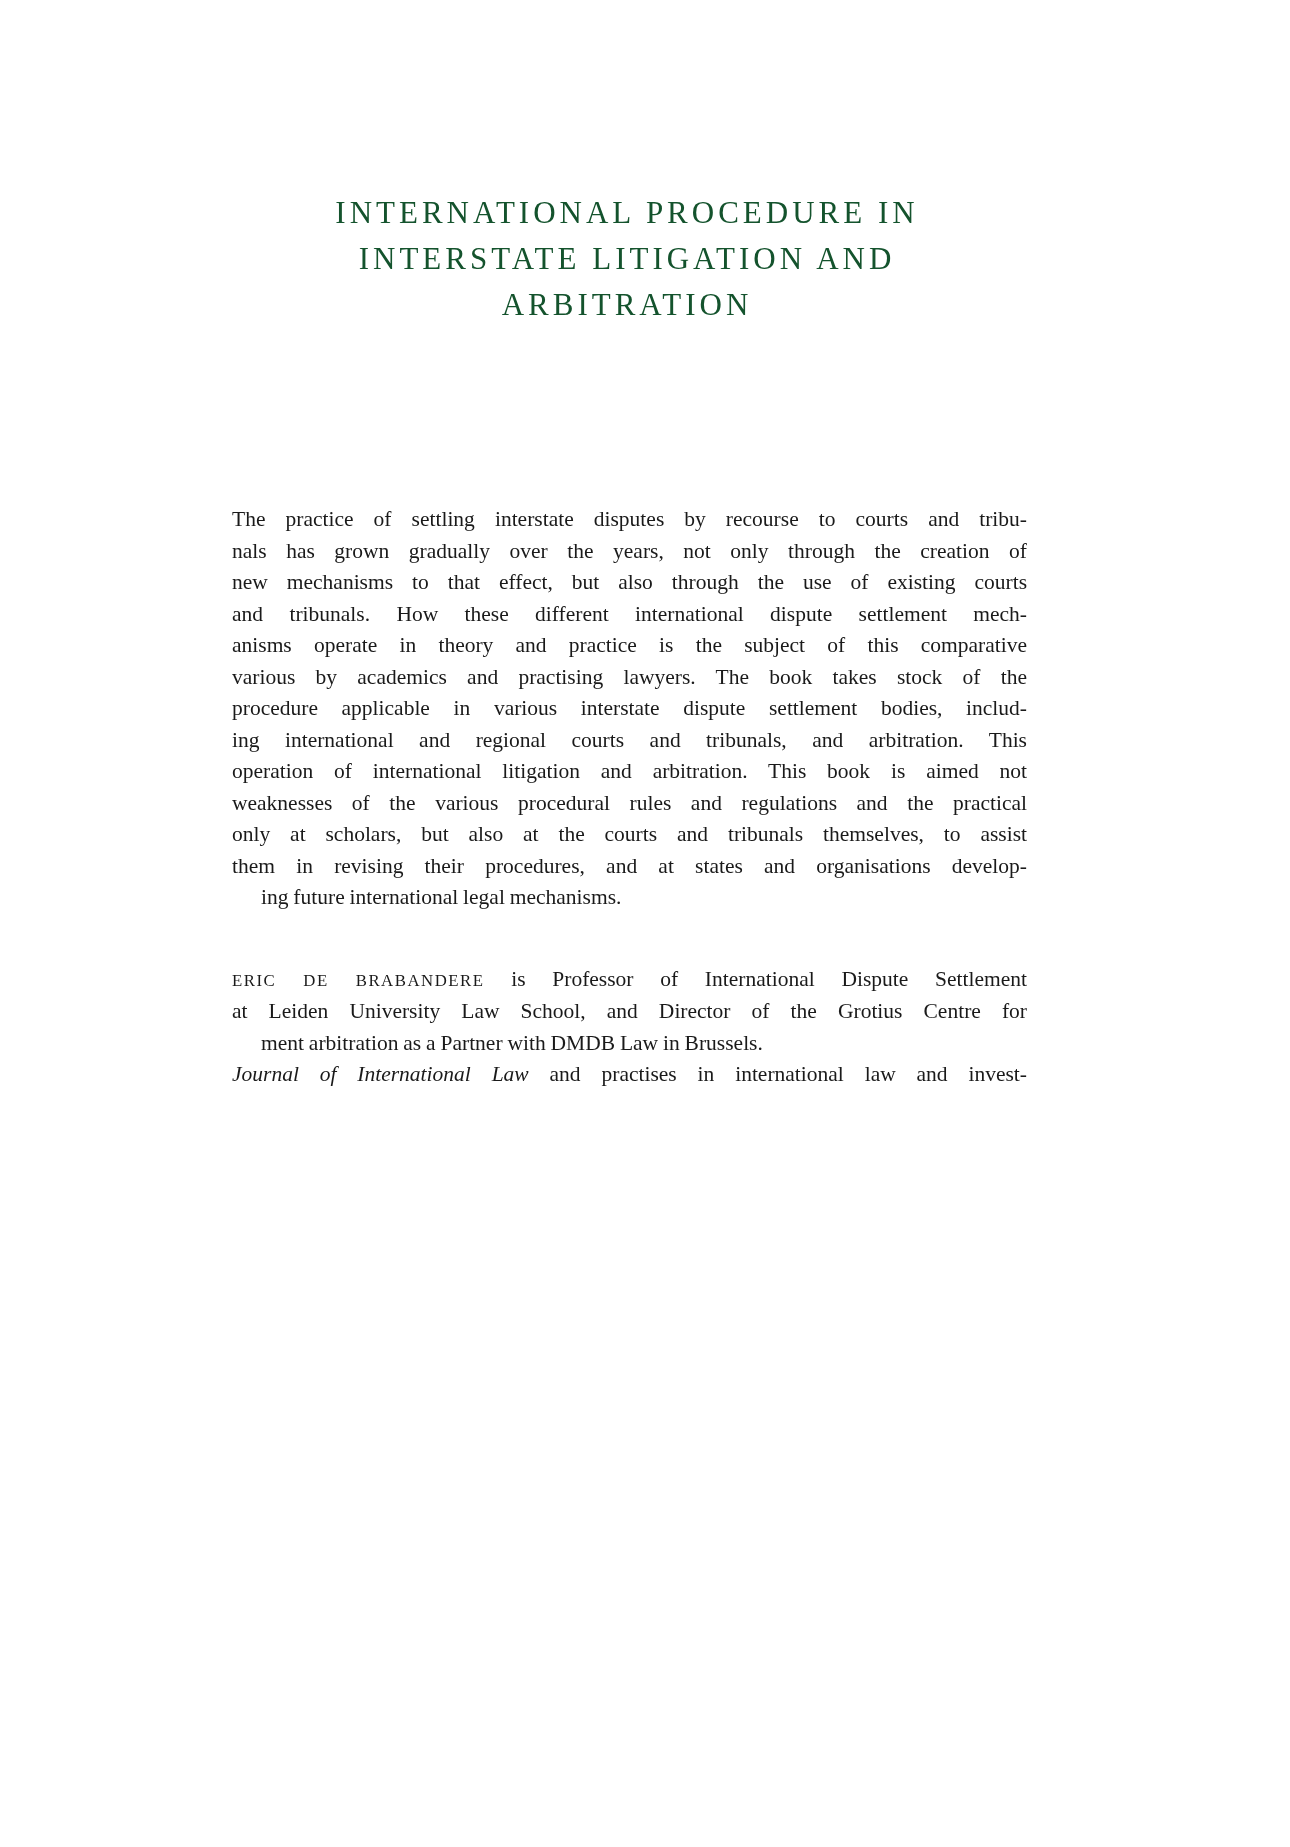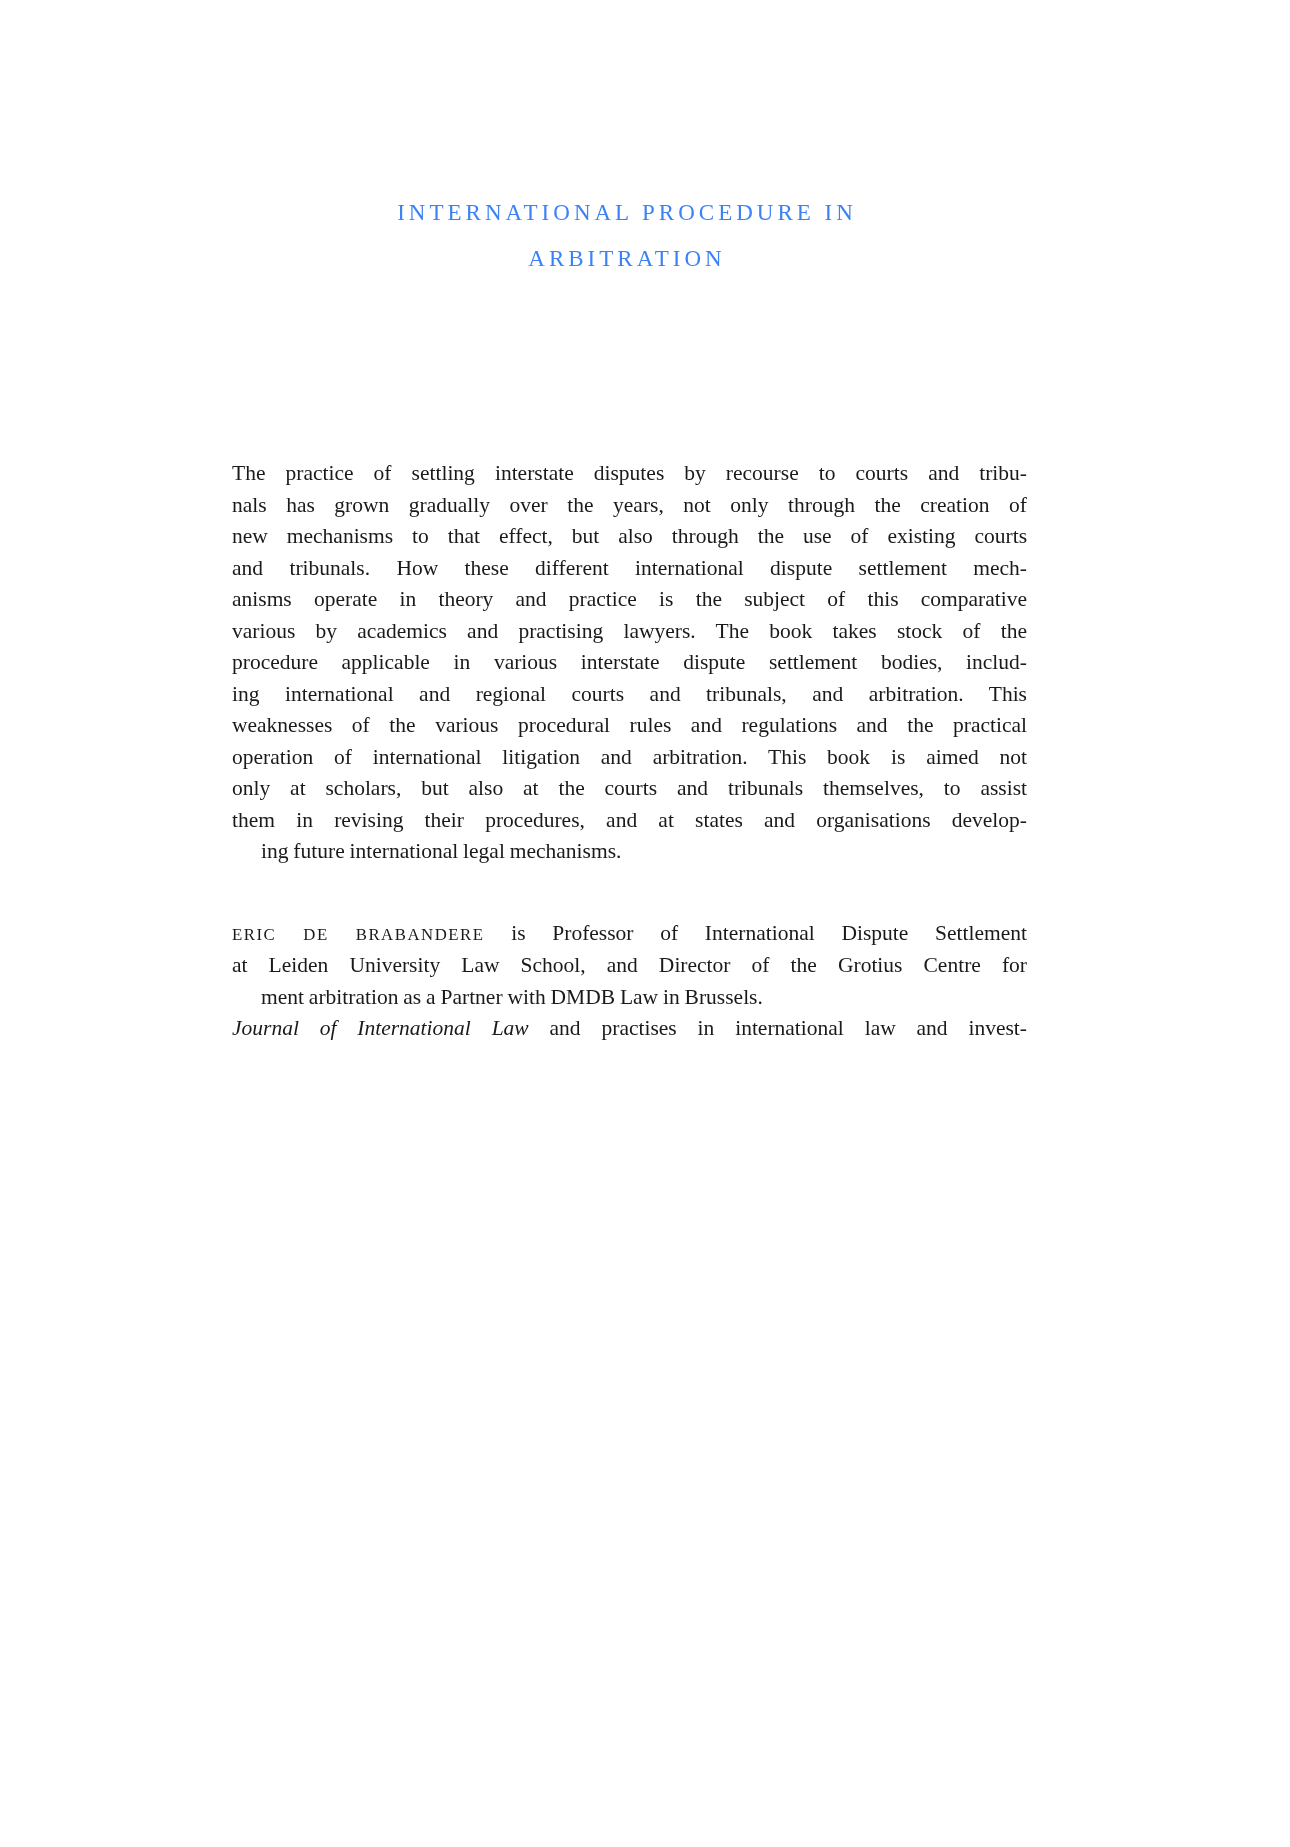--- a/index.html
+++ b/index.html
@@ -16,25 +16,25 @@
     font-family: "Liberation Serif", "DejaVu Serif", serif;
     overflow: hidden;
   }
   .title-block {
     margin-top: 190px;
     width: 790px;
     margin-left: 232px;
     text-align: center;
   }
   .title-line {
-    font-size: 23px;
+    font-size: 31px;
     line-height: 46px;
     letter-spacing: 4px;
     font-weight: 400;
-    color: #3b82f6;
+    color: #14532d;
     white-space: nowrap;
   }
   .text-block {
     width: 795px;
     margin-left: 232px;
   }
   .para {
     margin-top: 176px;
     font-size: 21.5px;
     line-height: 31.5px;
@@ -59,36 +59,37 @@
     font-style: italic;
   }
 </style>
 </head>
 <body>
 
 <div class="page">
 
   <header class="title-block">
     <div class="title-line">INTERNATIONAL PROCEDURE IN</div>
+    <div class="title-line">INTERSTATE LITIGATION AND</div>
     <div class="title-line">ARBITRATION</div>
   </header>
 
   <main class="text-block">
 
     <section class="para">
       <div class="line">The practice of settling interstate disputes by recourse to courts and tribu-</div>
       <div class="line">nals has grown gradually over the years, not only through the creation of</div>
       <div class="line">new mechanisms to that effect, but also through the use of existing courts</div>
       <div class="line">and tribunals. How these different international dispute settlement mech-</div>
       <div class="line">anisms operate in theory and practice is the subject of this comparative</div>
       <div class="line">various by academics and practising lawyers. The book takes stock of the</div>
       <div class="line">procedure applicable in various interstate dispute settlement bodies, includ-</div>
       <div class="line">ing international and regional courts and tribunals, and arbitration. This</div>
+      <div class="line">operation of international litigation and arbitration. This book is aimed not</div>
       <div class="line">weaknesses of the various procedural rules and regulations and the practical</div>
-      <div class="line">operation of international litigation and arbitration. This book is aimed not</div>
       <div class="line">only at scholars, but also at the courts and tribunals themselves, to assist</div>
       <div class="line">them in revising their procedures, and at states and organisations develop-</div>
       <div class="line last">ing future international legal mechanisms.</div>
     </section>
 
     <section class="para bio">
       <div class="line"><span class="smallcaps">ERIC DE BRABANDERE</span><span> is Professor of International Dispute Settlement</span></div>
       <div class="line">at Leiden University Law School, and Director of the Grotius Centre for</div>
       <div class="line last">ment arbitration as a Partner with DMDB Law in Brussels.</div>
       <div class="line"><span class="italic">Journal of International Law</span><span> and practises in international law and invest-</span></div>

